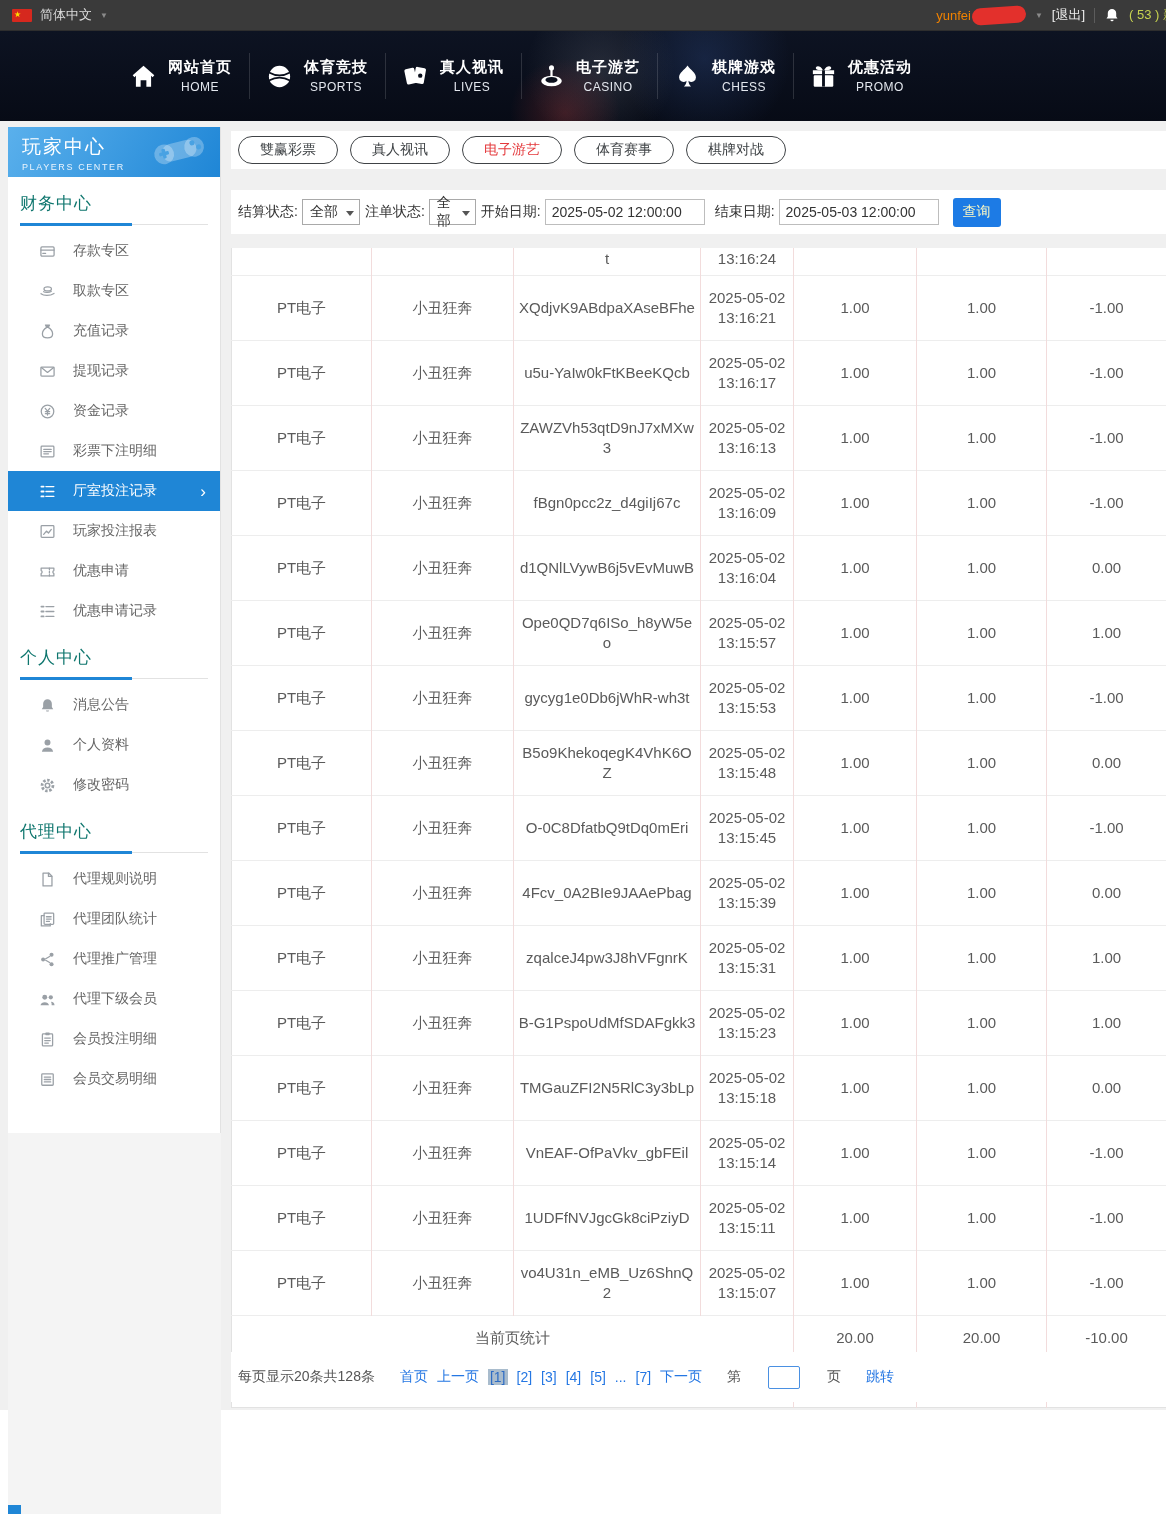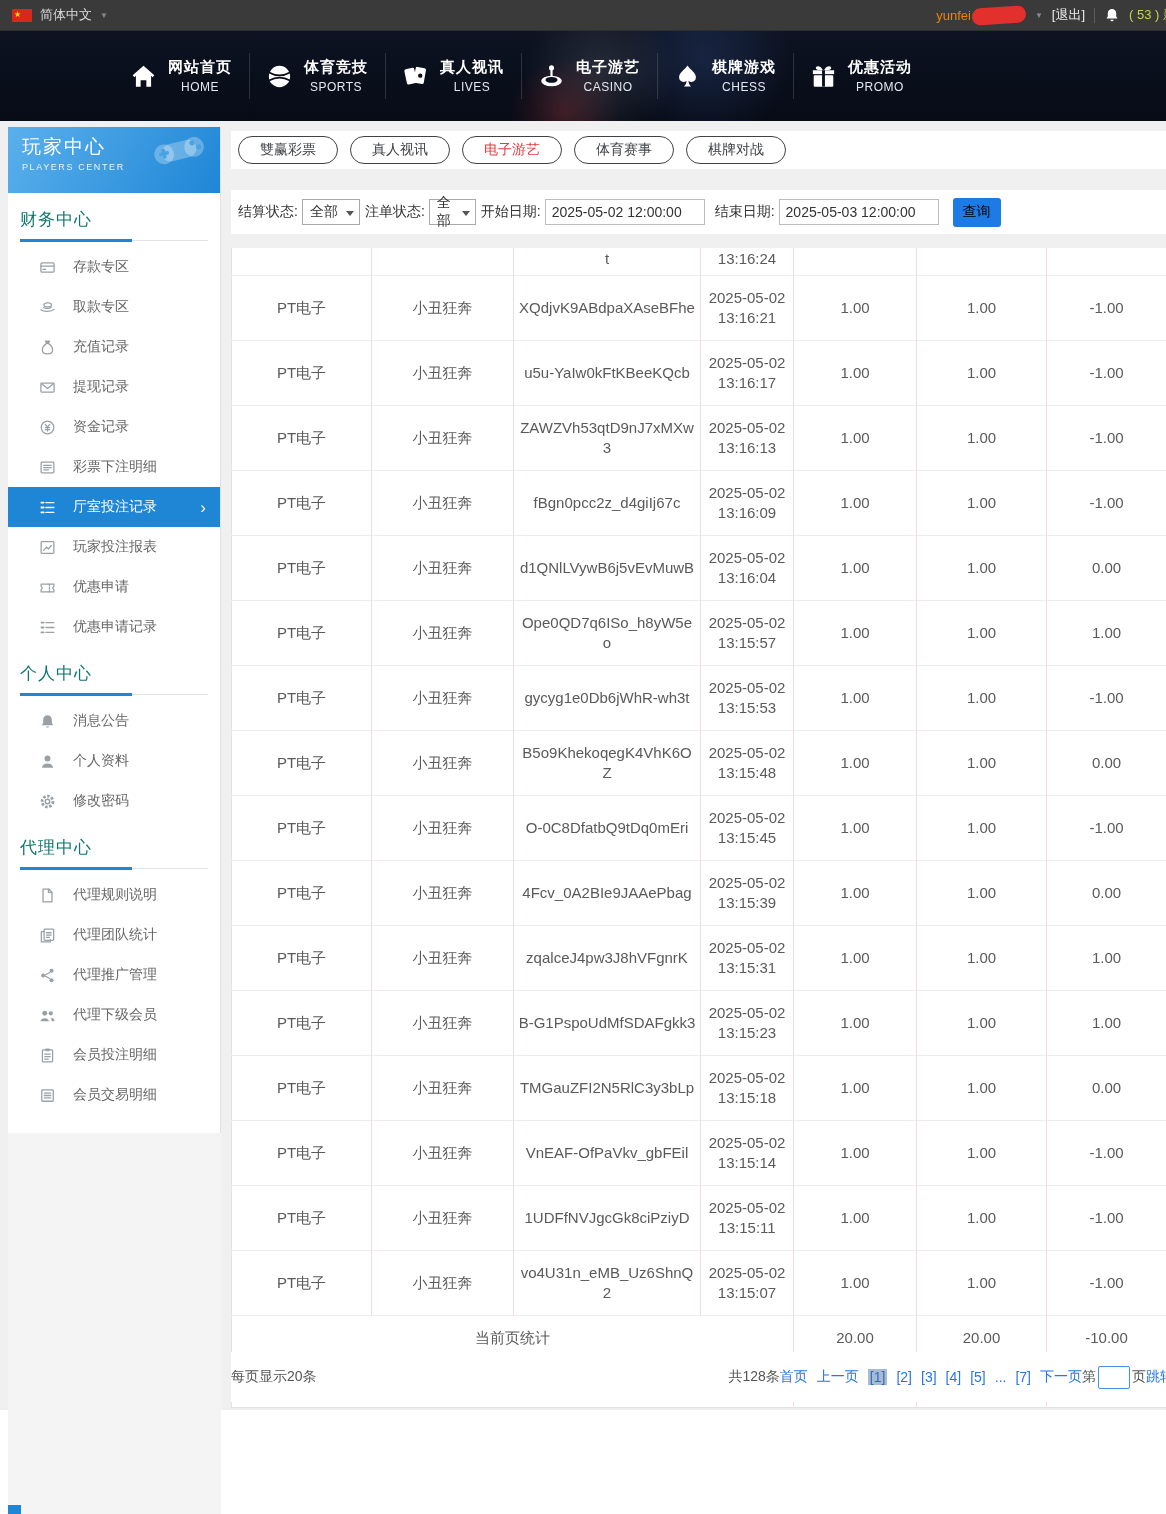--- a/index.html
+++ b/index.html
@@ -45,21 +45,21 @@
   .nav-zh{font-size:15px;font-weight:bold;letter-spacing:1px;}
   .nav-en{font-size:12px;color:#e3e7ee;margin-top:3px;letter-spacing:.5px;}
 
   
   .content-band{position:absolute;left:0;right:0;top:121px;height:1289px;background:#f0f0f0;}
   .sidebar-col{position:absolute;left:8px;top:127px;width:213px;bottom:0;background:#f4f4f4;}
 
   
   .sidebar{position:absolute;left:8px;top:127px;width:213px;height:1006px;background:#fff;
     border-right:1px solid #e2e2e2;box-sizing:border-box;overflow:hidden;}
-  .side-header{height:66px;background:linear-gradient(120deg,#5ab0ec,#1f86d6);color:#fff;
+  .side-header{height:50px;background:linear-gradient(120deg,#5ab0ec,#1f86d6);color:#fff;
     padding:7px 0 0 14px;box-sizing:border-box;position:relative;overflow:hidden;}
   .side-title{font-size:19px;letter-spacing:2px;}
   .side-sub{font-size:9px;letter-spacing:1.6px;color:#eaf4fd;margin-top:2px;}
   .gamepad{position:absolute;right:6px;top:2px;width:66px;height:40px;transform:rotate(-14deg);}
   .side-section-title{margin:15px 12px 6px;font-size:17px;color:#0f766e;padding-bottom:9px;
     border-bottom:1px solid #e2e2e2;position:relative;letter-spacing:1px;}
   .side-section-title::after{content:"";position:absolute;left:0;bottom:-2px;width:112px;height:3px;background:#1f86d6;}
   .side-item{height:40px;display:flex;align-items:center;gap:17px;padding-left:31px;color:#666;
     font-size:14px;cursor:pointer;}
   .s-icon{width:17px;height:17px;display:inline-flex;color:#9aa0a6;flex:none;}
@@ -81,39 +81,39 @@
     display:flex;align-items:center;padding-left:7px;box-sizing:border-box;font-size:14px;color:#333;}
   .f-label{margin-right:4px;white-space:nowrap;}
   .select{border:1px solid #a9a9a9;height:26px;display:flex;align-items:center;background:#fff;
     padding:0 16px 0 7px;position:relative;box-sizing:border-box;font-size:14px;color:#333;cursor:pointer;margin-right:5px;}
   .sel-1{width:58px;}
   .sel-2{width:47px;}
   .sel-caret{position:absolute;right:5px;top:11px;width:0;height:0;border-left:4px solid transparent;
     border-right:4px solid transparent;border-top:5px solid #555;}
   .date-input{width:146px;height:24px;border:1px solid #bdbdbd;padding:0 6px;font-size:14px;color:#333;
     font-family:"Liberation Sans",sans-serif;margin-right:10px;}
-  .search-btn{width:48px;height:29px;background:#1d7be5;color:#000000;border:none;border-radius:3px;
+  .search-btn{width:48px;height:29px;background:#1d7be5;color:#fef9c3;border:none;border-radius:3px;
     font-size:14px;margin-left:4px;cursor:pointer;font-family:"Liberation Sans",sans-serif;}
 
   
   .bet-table{position:absolute;left:231px;top:248px;width:935px;background:#fff;border-collapse:collapse;
     table-layout:fixed;font-size:15px;color:#5a5a5a;border:1px solid #e2e2e2;border-top:none;}
   .bet-table td{text-align:center;vertical-align:middle;word-break:break-all;padding:2px 4px;
     border-top:1px solid #ededed;line-height:1.35;}
   .bet-table td + td{border-left:1px solid #f2dcdc;}
   .bet-table tr:first-child td{border-top:none;}
   .r-partial td{height:24px;vertical-align:top;padding-top:1px;}
   .r-data td{height:60px;}
   .r-sum td{height:41px;}
 
   
   .pagination{position:absolute;left:231px;top:1352px;width:935px;height:50px;background:#fff;
-    display:flex;align-items:center;justify-content:space-between;font-size:14px;color:#555;
-    box-sizing:border-box;}
-  .pg-right{display:flex;align-items:center;gap:0;white-space:nowrap;}
+    display:flex;align-items:center;justify-content:flex-start;font-size:14px;color:#555;
+    padding-left:7px;box-sizing:border-box;}
+  .pg-right{display:flex;align-items:center;gap:25px;white-space:nowrap;}
   .pg-total{color:#555;}
   #page-links{display:inline-flex;gap:9px;align-items:center;}
   .pg-link{color:#2577e3;cursor:pointer;}
   .pg-current{background:#a9bccd;color:#2d6cc4;padding:0 2px;cursor:pointer;}
   .pg-ellipsis{color:#2577e3;}
   .pg-dark{color:#555;}
   .jump-input{width:26px;height:19px;border:1px solid #4a90e2;border-radius:2px;margin:0 2px;}
   .jump-action{color:#2577e3;cursor:pointer;margin-right:-8px;}
 
   .corner{position:absolute;left:8px;top:1505px;width:13px;height:9px;background:#1f86d6;}

